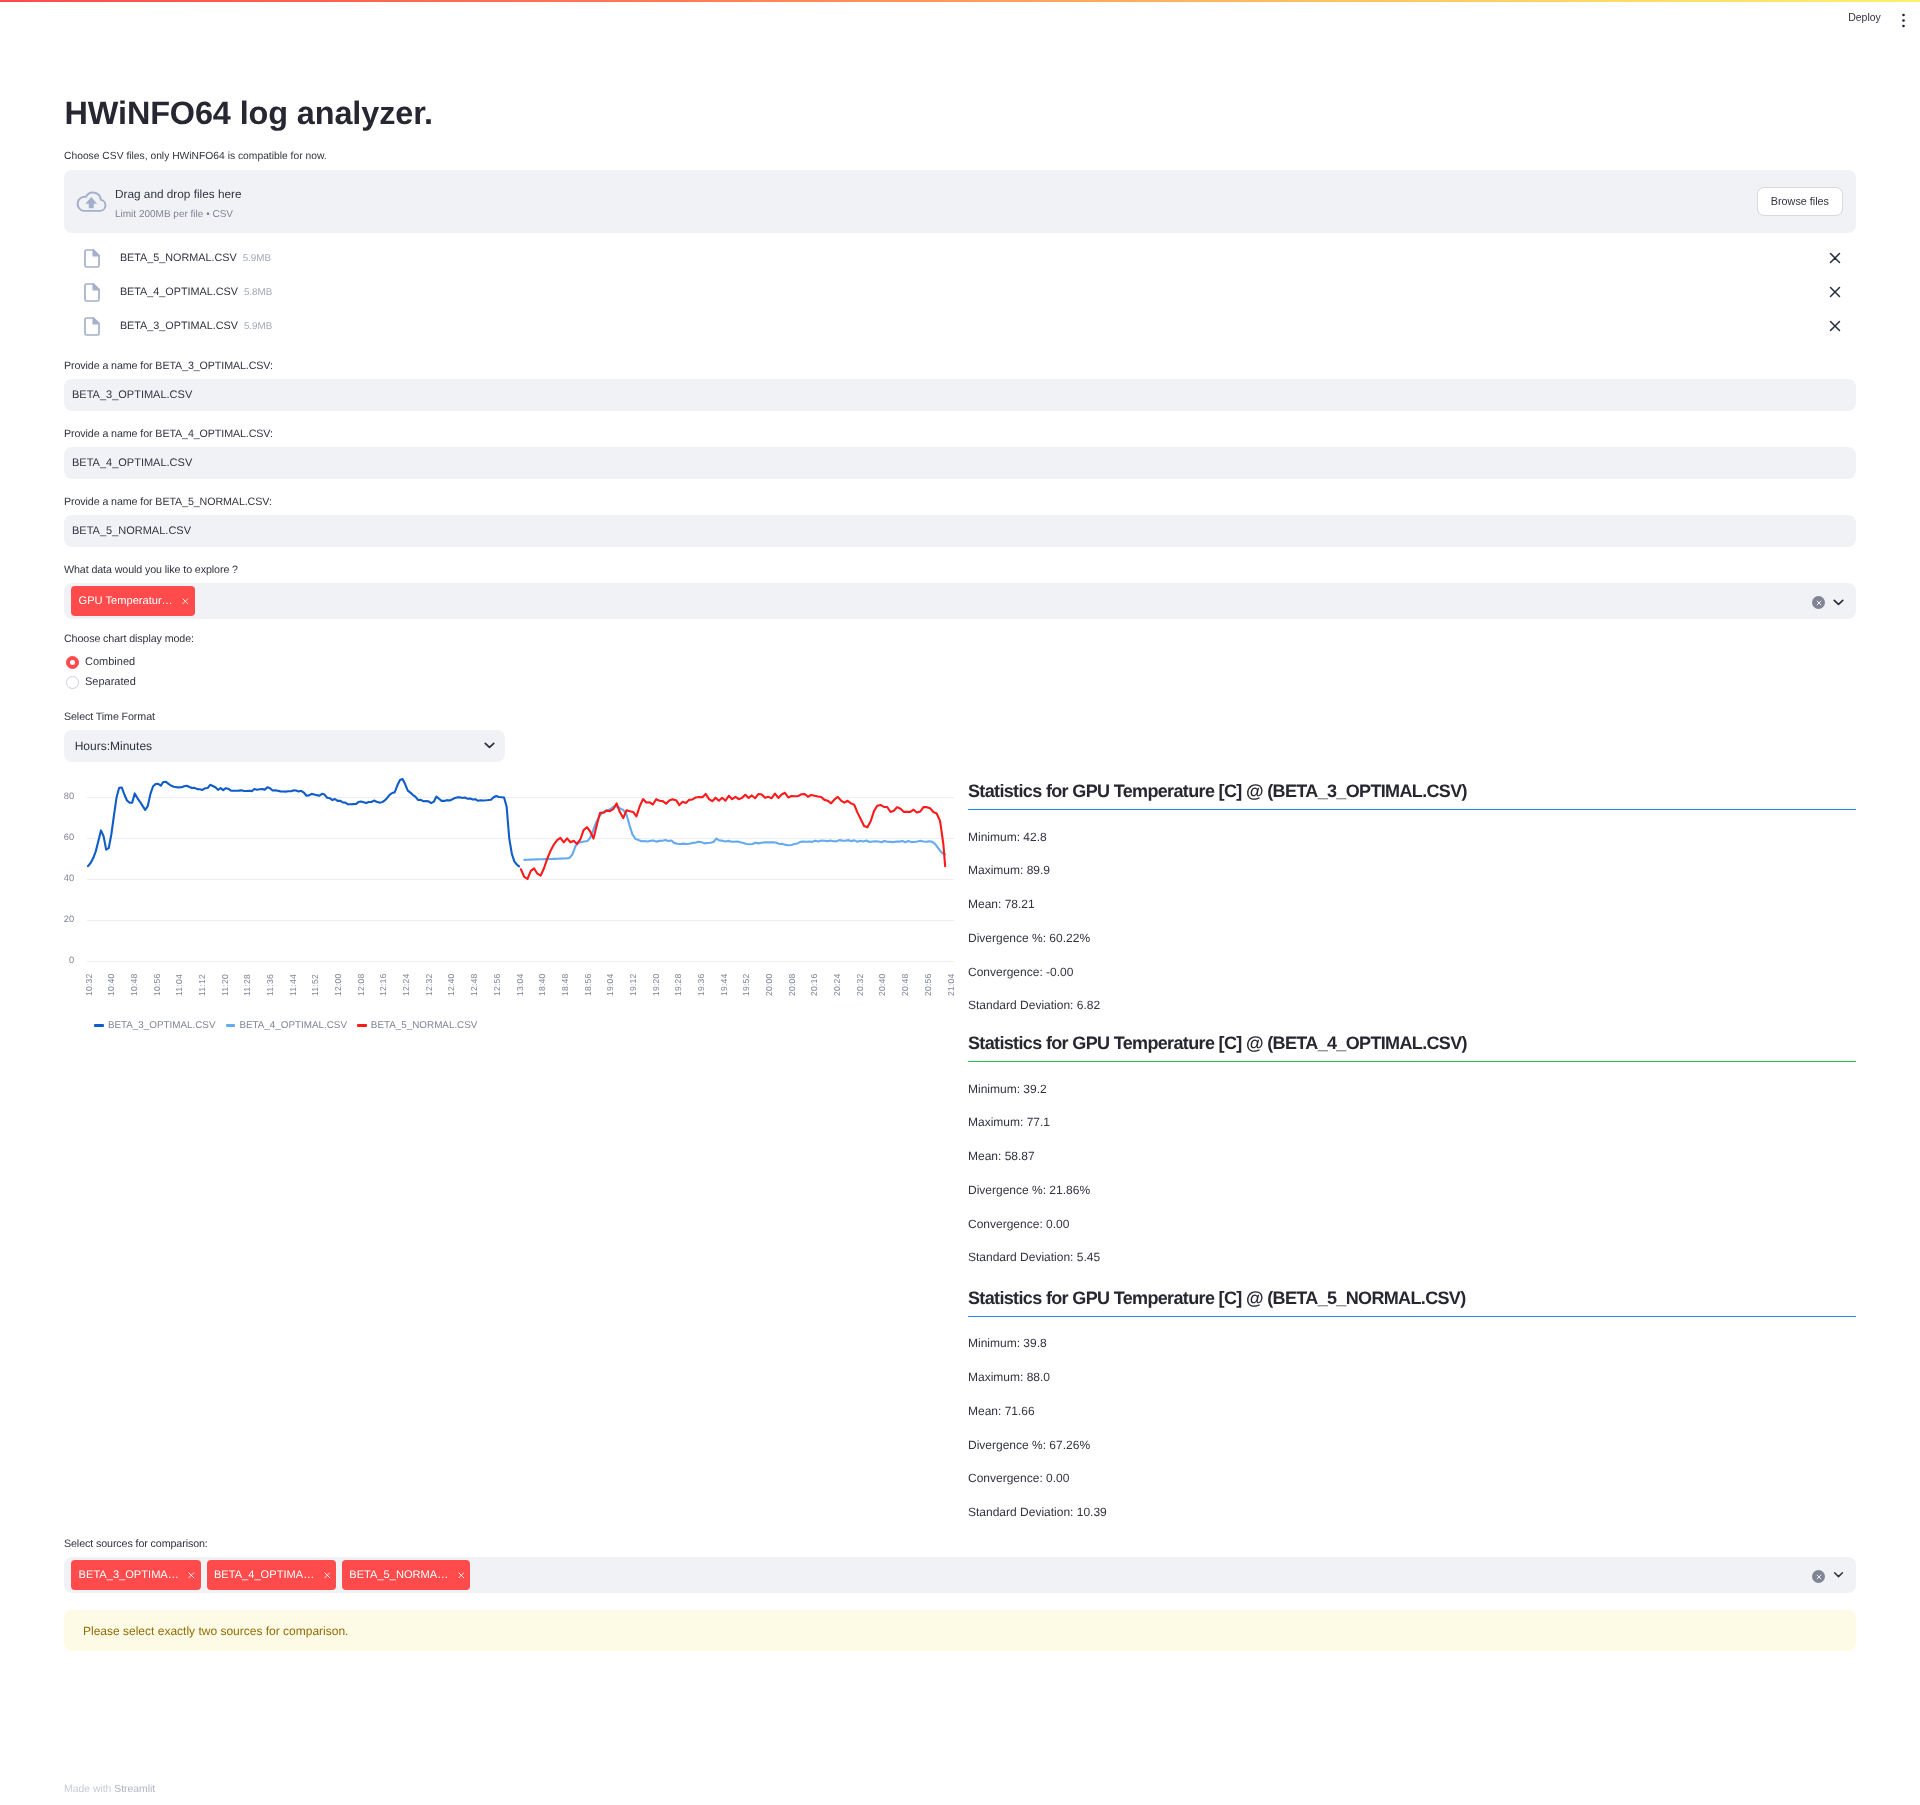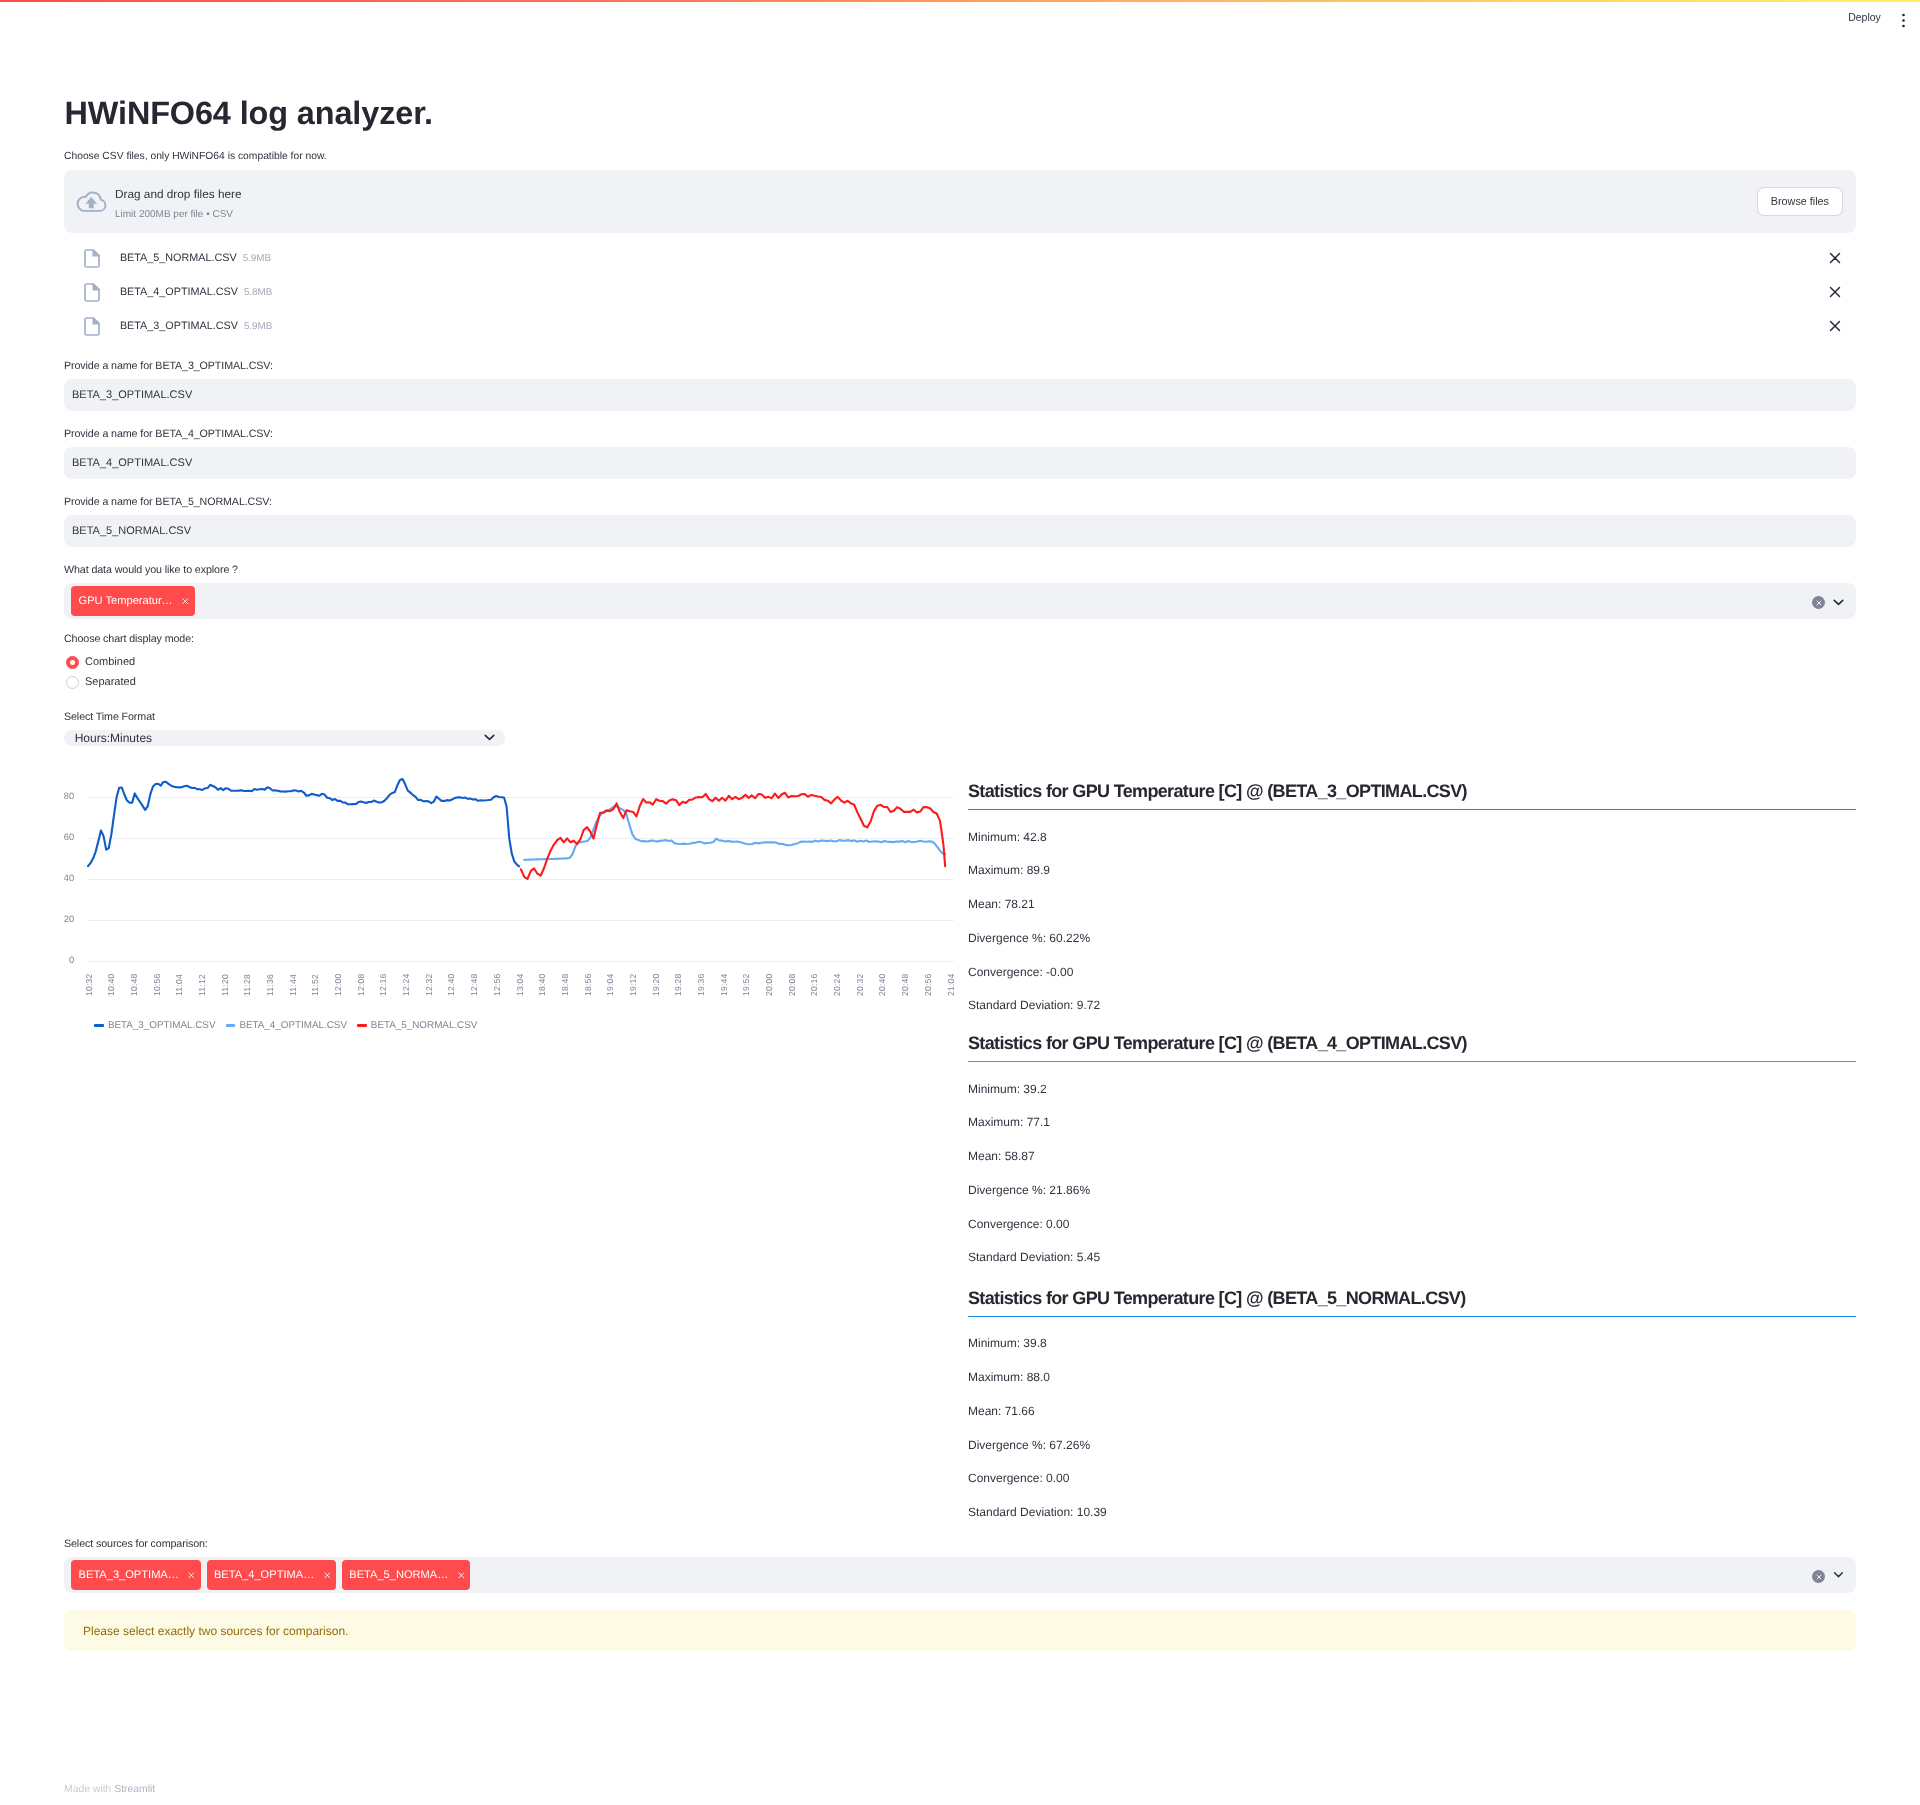--- a/index.html
+++ b/index.html
@@ -65,21 +65,21 @@
   
   .radios{margin-top:5.5px;}
   .radio-row{display:flex;align-items:center;height:20px;margin-bottom:0px;}
   .radio-dot{width:12.8px;height:12.8px;border-radius:50%;border:1px solid #cbd0dc;background:#fff;
      display:flex;align-items:center;justify-content:center;flex:none;margin-left:2px;}
   .radio-dot.on{background:#FF4B4B;border-color:#FF4B4B;}
   .radio-dot.on::after{content:"";width:4.4px;height:4.4px;border-radius:50%;background:#fff;}
   .radio-label{font-size:11px;color:#31333F;margin-left:6.2px;line-height:1.5;}
 
   
-  .selectbox{background:#F0F2F6;border-radius:8px;height:16px;width:441px;display:flex;align-items:center;
+  .selectbox{background:#F0F2F6;border-radius:8px;height:32px;width:441px;display:flex;align-items:center;
      padding:0 7px 0 10.7px;font-size:12px;color:#31333F;cursor:pointer;}
   .selectbox [data-name="chevron-down-icon"]{display:flex;align-items:center;margin-top:-5px;}
   .selectbox .sv{flex:1;}
 
   
   .chart-wrap{position:absolute;left:0px;top:778px;width:880px;height:245px;}
   .legend{position:absolute;left:30.3px;top:1020px;display:flex;gap:10.3px;}
   .legend-item{display:flex;align-items:center;gap:4.3px;font-size:9.85px;color:#808495;}
   .legend-swatch{width:9.3px;height:3.4px;border-radius:1px;display:inline-block;flex:none;}
 
@@ -324,21 +324,21 @@
     </div>
 
   <div class="stats-col" data-name="stats-column" id="stats">
       <div class="stat-block" data-name="stats-block" style="top: 0px;">
         <h2 class="stat-h" data-name="stats-heading" style="border-bottom-color:#1f88e5">Statistics for GPU Temperature [C] @ (BETA_3_OPTIMAL.CSV)</h2>
         <div class="stat-line" data-name="stats-line" style="top:52.7px">Minimum: 42.8</div>
         <div class="stat-line" data-name="stats-line" style="top:86.4px">Maximum: 89.9</div>
         <div class="stat-line" data-name="stats-line" style="top:120.10000000000001px">Mean: 78.21</div>
         <div class="stat-line" data-name="stats-line" style="top:153.8px">Divergence %: 60.22%</div>
         <div class="stat-line" data-name="stats-line" style="top:187.5px">Convergence: -0.00</div>
-        <div class="stat-line" data-name="stats-line" style="top:221.2px">Standard Deviation: 9.72</div>
+        <div class="stat-line" data-name="stats-line" style="top:221.2px">Standard Deviation: 6.82</div>
       </div>
       <div class="stat-block" data-name="stats-block" style="top: 252px;">
         <h2 class="stat-h" data-name="stats-heading" style="border-bottom-color:#21c354">Statistics for GPU Temperature [C] @ (BETA_4_OPTIMAL.CSV)</h2>
         <div class="stat-line" data-name="stats-line" style="top:52.7px">Minimum: 39.2</div>
         <div class="stat-line" data-name="stats-line" style="top:86.4px">Maximum: 77.1</div>
         <div class="stat-line" data-name="stats-line" style="top:120.10000000000001px">Mean: 58.87</div>
         <div class="stat-line" data-name="stats-line" style="top:153.8px">Divergence %: 21.86%</div>
         <div class="stat-line" data-name="stats-line" style="top:187.5px">Convergence: 0.00</div>
         <div class="stat-line" data-name="stats-line" style="top:221.2px">Standard Deviation: 5.45</div>
       </div>

